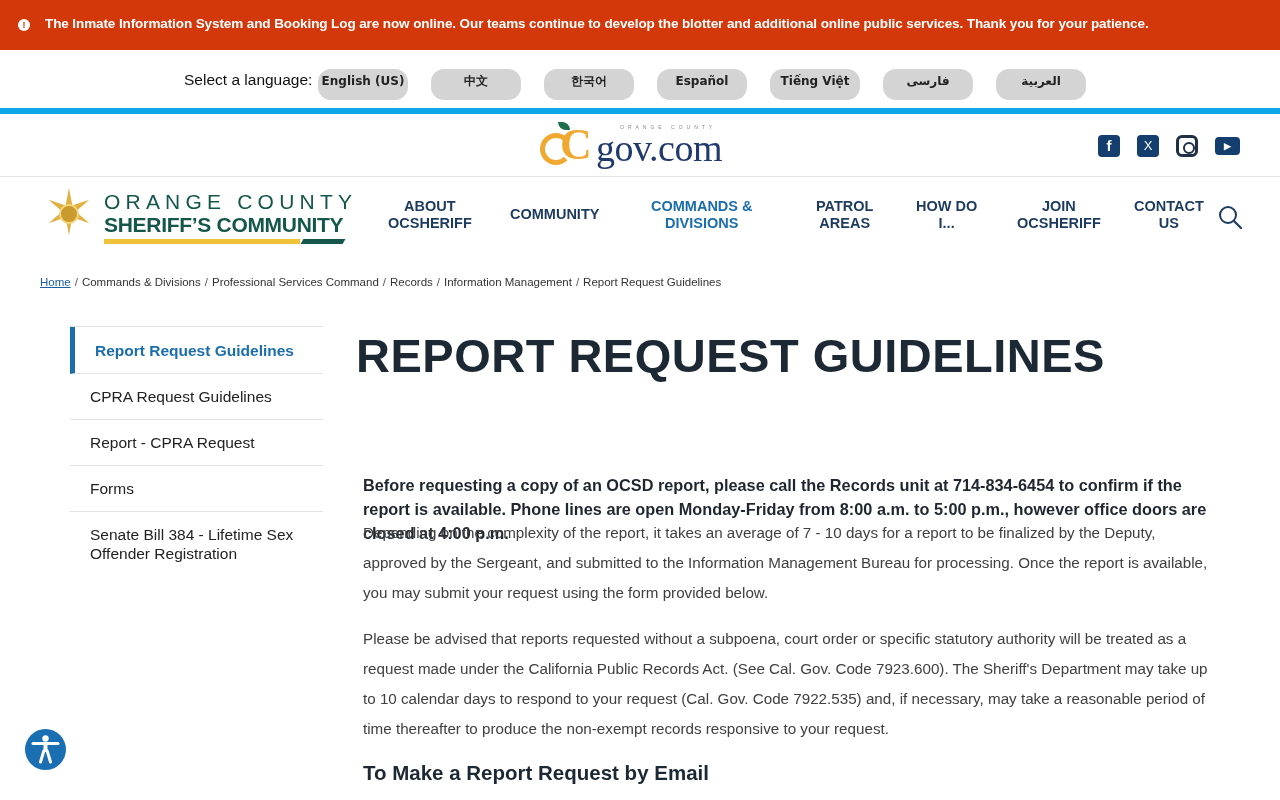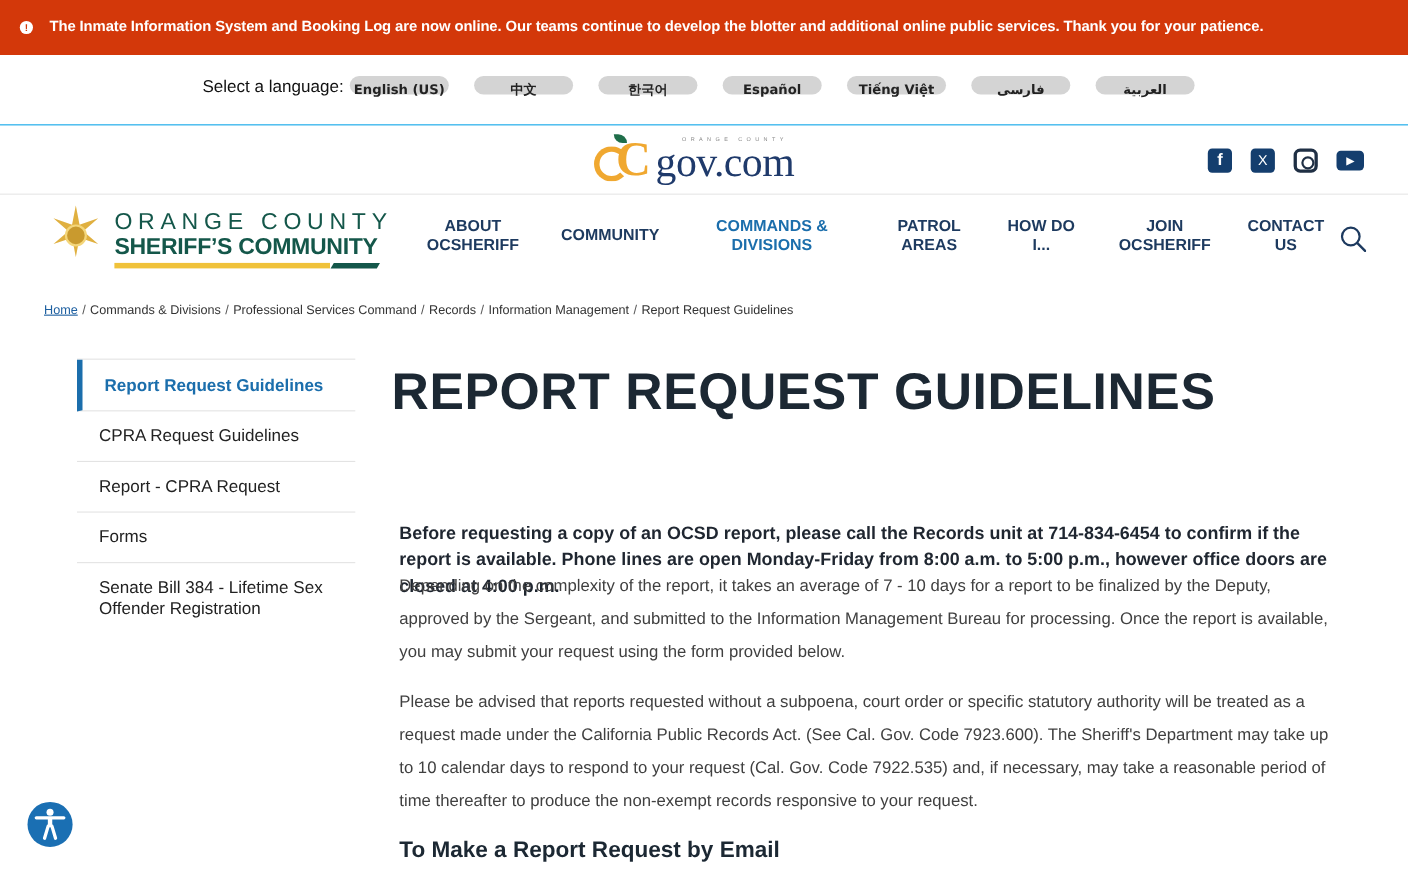--- a/index.html
+++ b/index.html
@@ -5,23 +5,23 @@
   * { box-sizing: border-box; margin: 0; padding: 0; }
   html, body { width: 1280px; height: 800px; overflow: hidden; background: #ffffff; }
   body { font-family: "Liberation Sans", sans-serif; color: #1f2a36; position: relative; }
 
   
   .alert { position: absolute; left: 0; top: 0; width: 1280px; height: 50px; background: #d3380a; display: flex; align-items: center; }
   .alert-icon { position: absolute; left: 18px; top: 19px; width: 12px; height: 12px; border-radius: 50%; background: #fff; color: #d3380a; font-size: 9px; font-weight: bold; line-height: 12px; text-align: center; }
   .alert-text { position: absolute; left: 45px; top: 16px; color: #ffffff; font-size: 13.5px; font-weight: bold; white-space: nowrap; letter-spacing: -0.1px; }
 
   
-  .langbar { position: absolute; left: 0; top: 50px; width: 1280px; height: 64px; border-bottom: 1px solid #0ea5e9; }
+  .langbar { position: absolute; left: 0; top: 50px; width: 1280px; height: 64px; border-bottom: 6px solid #0ea5e9; }
   .lang-label { position: absolute; left: 184px; top: 21px; font-size: 15.5px; color: #111; }
-  .lang-btn { position: absolute; top: 19px; width: 90px; height: 17px; background: #d4d4d4; border-radius: 13px; font-size: 12px; font-weight: bold; color: #222; text-align: center; line-height: 25px; cursor: pointer; font-family: "DejaVu Sans", sans-serif; }
+  .lang-btn { position: absolute; top: 19px; width: 90px; height: 31px; background: #d4d4d4; border-radius: 13px; font-size: 12px; font-weight: bold; color: #222; text-align: center; line-height: 25px; cursor: pointer; font-family: "DejaVu Sans", sans-serif; }
 
   
   .ocrow { position: absolute; left: 0; top: 114px; width: 1280px; height: 63px; border-bottom: 1px solid #e6e6e6; }
   .ocgov { position: absolute; left: 538px; top: 6px; width: 206px; height: 52px; }
   .ocgov .oc-o { position: absolute; left: 2px; top: 13px; width: 32px; height: 32px; border: 5px solid #f0a830; border-radius: 50%; border-right-color: transparent; }
   .ocgov .oc-c { position: absolute; left: 22px; top: 3px; font-family: "Liberation Serif", serif; font-size: 44px; color: #f0a830; font-weight: bold; line-height: 44px; }
   .ocgov .leaf { position: absolute; left: 20px; top: 2px; width: 12px; height: 8px; background: #1f6e4a; border-radius: 0 8px 0 8px; }
   .ocgov .gov { position: absolute; left: 58px; top: 8px; font-family: "Liberation Serif", serif; font-size: 38px; color: #1f3a6b; line-height: 40px; letter-spacing: -0.5px; }
   .ocgov .tiny { position: absolute; left: 82px; top: 4px; font-size: 5px; letter-spacing: 4px; color: #888; }
   .social { position: absolute; top: 21px; width: 22px; height: 22px; border-radius: 4px; background: #143e6e; color: #fff; text-align: center; font-size: 15px; font-weight: bold; line-height: 22px; cursor: pointer; }

